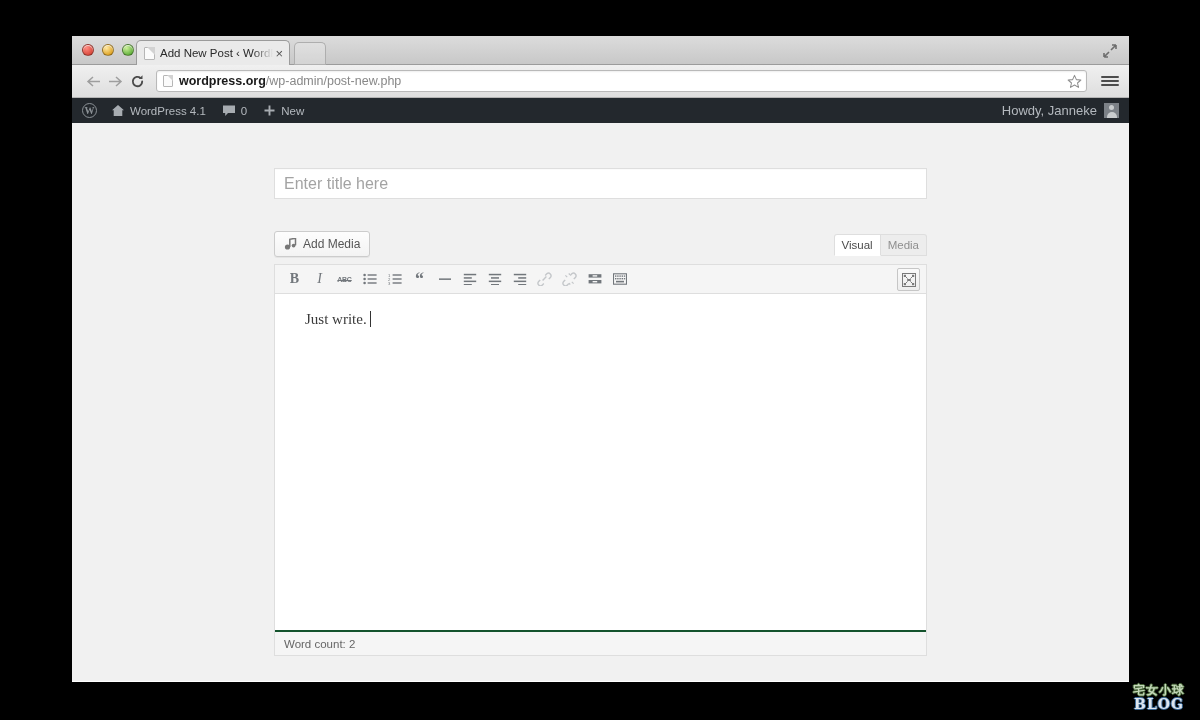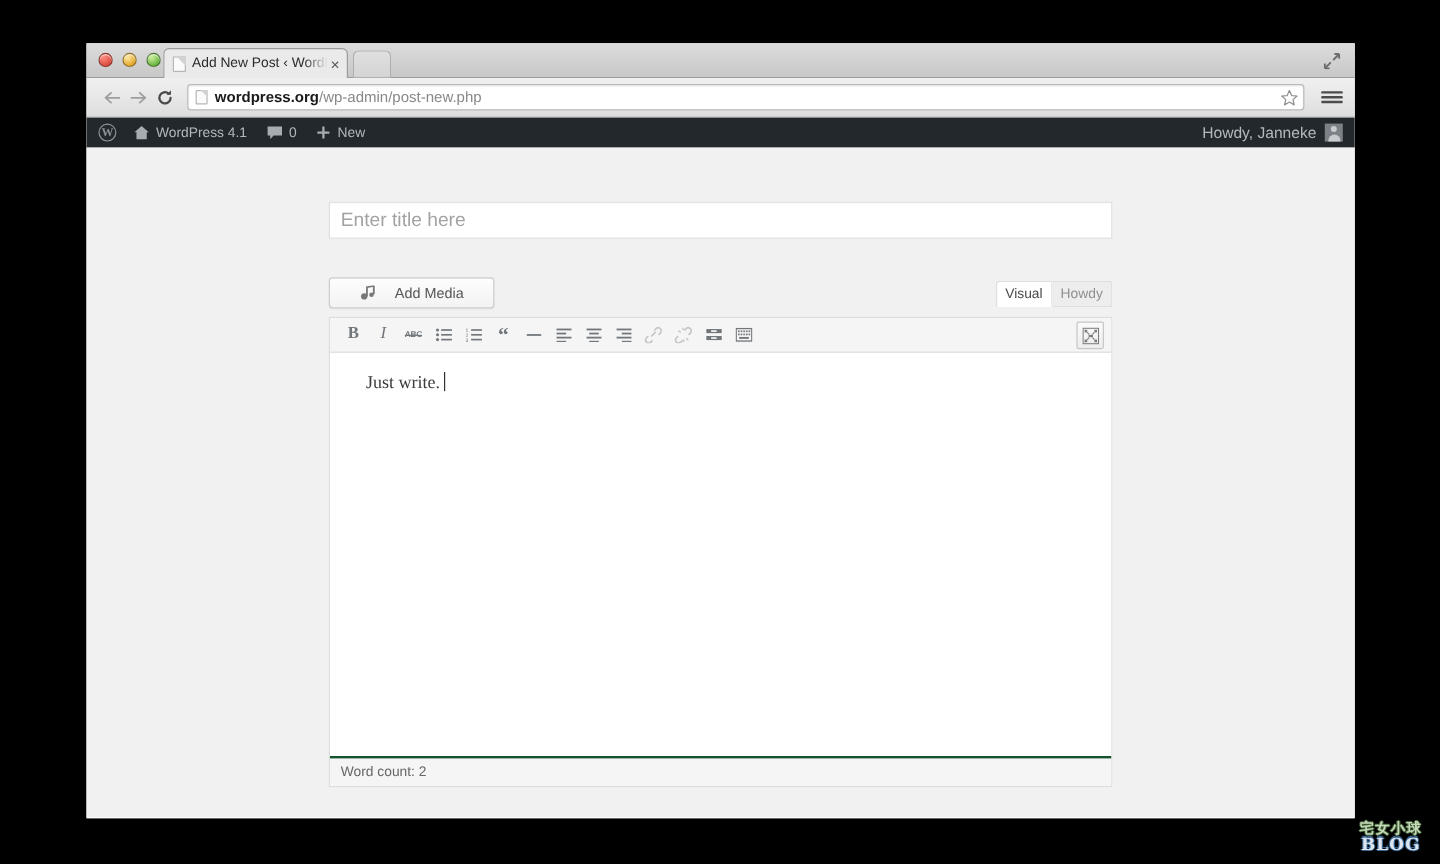--- a/index.html
+++ b/index.html
@@ -193,22 +193,22 @@
     box-shadow: inset 0 1px 1px rgba(0,0,0,0.02);
   }
 
   .editor-wrap { margin-top: 32px; position: relative; }
   .media-row {
     height: 33px; position: relative;
   }
   #add-media-btn {
     position: absolute; left: 0; top: 0;
     height: 26px;
-    display: flex; align-items: center; gap: 16px;
-    padding: 0 25px;
+    display: flex; align-items: center; gap: 6px;
+    padding: 0 9px;
     background: linear-gradient(to bottom, #fdfdfd, #f3f3f3);
     border: 1px solid #ccc; border-radius: 3px;
     font-size: 12px; color: #555;
     box-shadow: 0 1px 0 rgba(0,0,0,0.05);
   }
   .media-icon {
     width: 13px; height: 13px; color: #777;
     display: flex; align-items: center; justify-content: center;
   }
   .ed-tabs {
@@ -409,21 +409,21 @@
                 <circle cx="3.5" cy="9" r="2.6" fill="#777"></circle>
                 <path d="M5.8 9 L5.8 1.3 L11.5 0.2 L11.5 7.2" stroke="#777" stroke-width="1.5" fill="none"></path>
                 <circle cx="9.6" cy="7.6" r="1.9" fill="#777"></circle>
               </svg>
             </span>
             <span>Add Media</span>
           </div>
 
           <div class="ed-tabs">
             <div class="ed-tab active">Visual</div>
-            <div class="ed-tab">Howdy</div>
+            <div class="ed-tab">Media</div>
           </div>
         </div>
 
         <div class="ed-panel">
 
           <div class="ed-toolbar">
 
             <div class="tbtn">
               <span style="font-family:'Liberation Serif',serif;font-weight:bold;font-size:14px;">B</span>
             </div>

